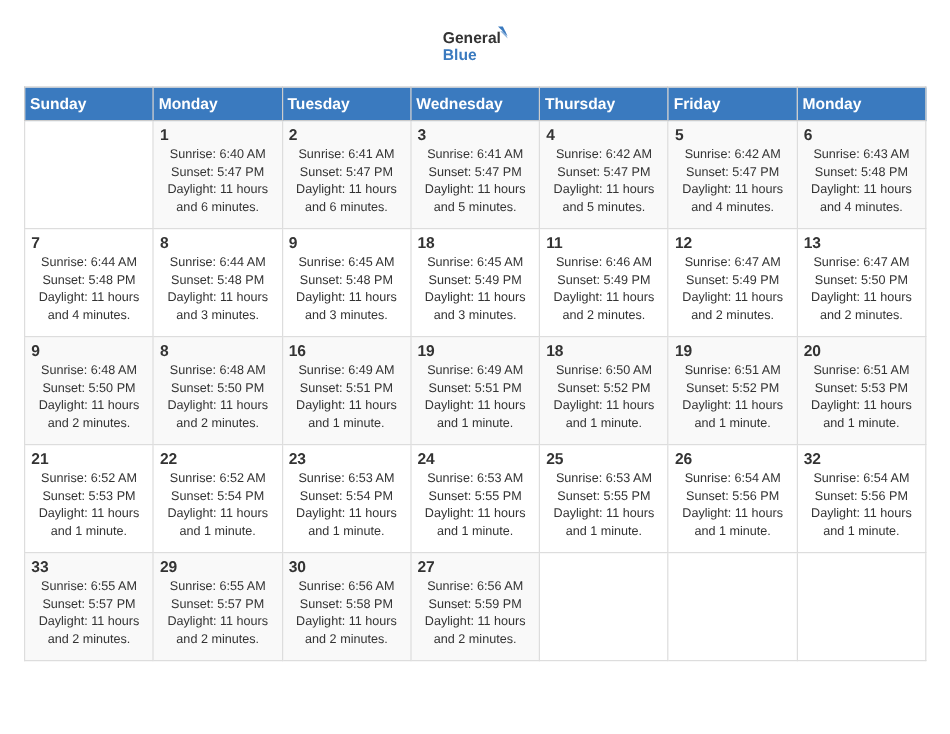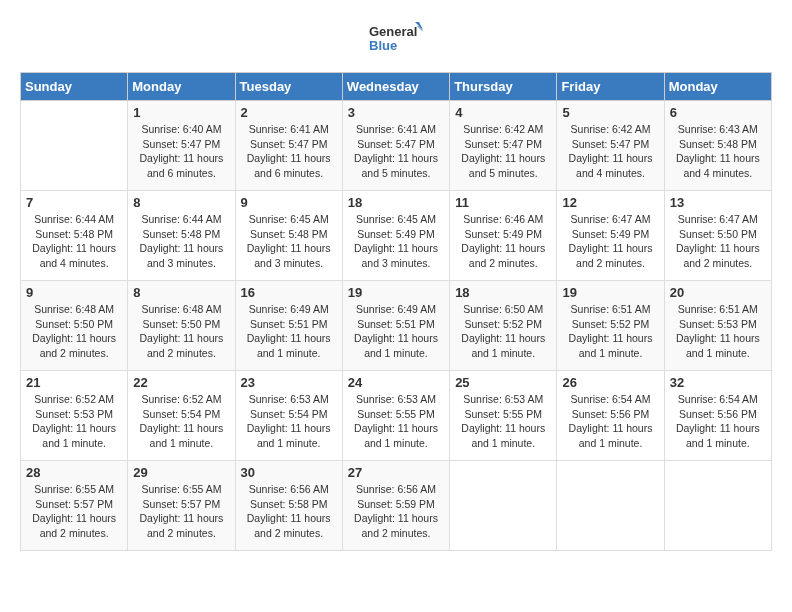--- a/index.html
+++ b/index.html
@@ -219,21 +219,21 @@
           <span class="day-num">26</span>
           <div class="day-info">Sunrise: 6:54 AM<br>Sunset: 5:56 PM<br>Daylight: 11 hours<br>and 1 minute.</div>
         </td>
         <td>
           <span class="day-num">32</span>
           <div class="day-info">Sunrise: 6:54 AM<br>Sunset: 5:56 PM<br>Daylight: 11 hours<br>and 1 minute.</div>
         </td>
       </tr>
       <tr>
         <td>
-          <span class="day-num">28</span>
+          <span class="day-num">33</span>
           <div class="day-info">Sunrise: 6:55 AM<br>Sunset: 5:57 PM<br>Daylight: 11 hours<br>and 2 minutes.</div>
         </td>
         <td>
           <span class="day-num">29</span>
           <div class="day-info">Sunrise: 6:55 AM<br>Sunset: 5:57 PM<br>Daylight: 11 hours<br>and 2 minutes.</div>
         </td>
         <td>
           <span class="day-num">30</span>
           <div class="day-info">Sunrise: 6:56 AM<br>Sunset: 5:58 PM<br>Daylight: 11 hours<br>and 2 minutes.</div>
         </td>

